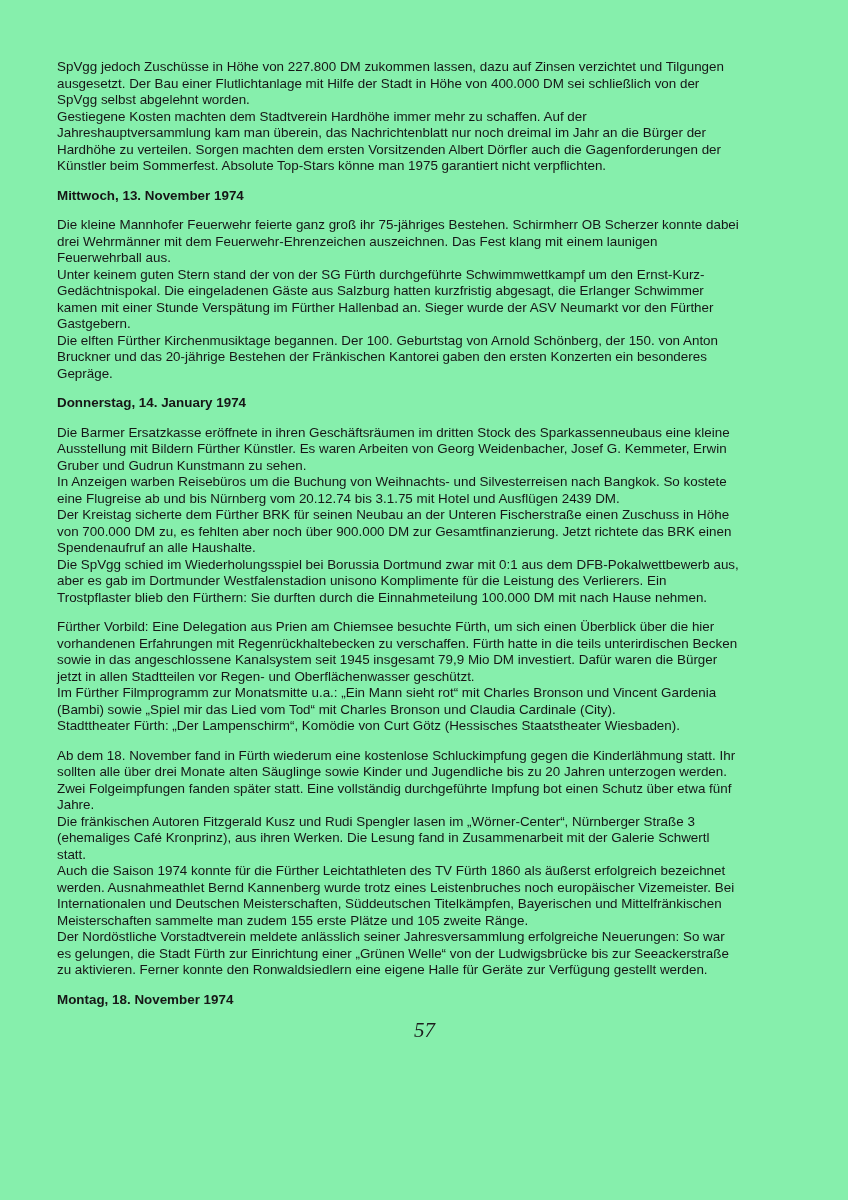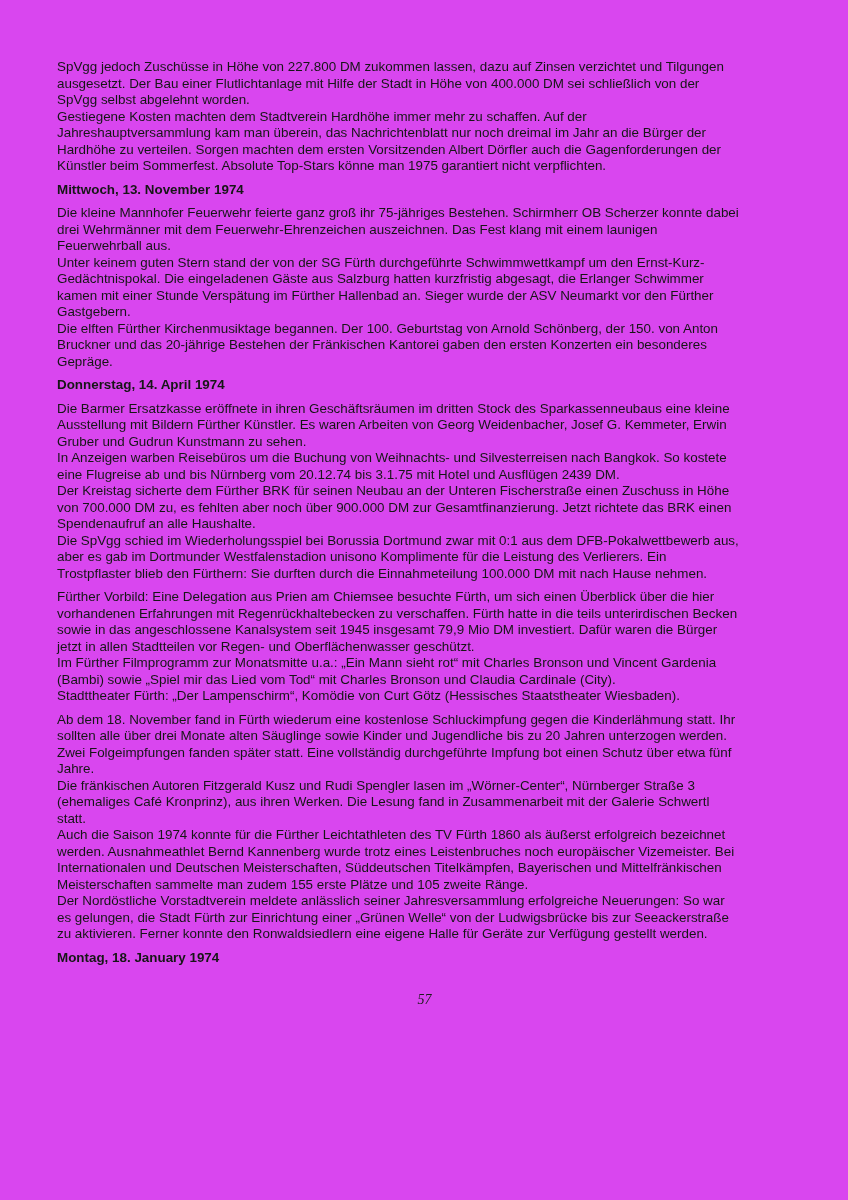--- a/index.html
+++ b/index.html
@@ -11,43 +11,43 @@
     width: 848px;
     height: 1200px;
     overflow: hidden;
     position: relative;
   }
   .page {
     box-sizing: border-box;
     width: 848px;
     height: 1200px;
     padding: 59px 40px 0 57px;
-    background: #d946ef;
+    background: #86efac;
     color: #161616;
     font-family: "Liberation Sans", "DejaVu Sans", sans-serif;
     font-size: 13.4px;
     line-height: 16.5px;
   }
   .block { margin: 0; }
-  .block + .block { margin-top: 7px; }
+  .block + .block { margin-top: 13px; }
   .para {
     white-space: pre;
     font-weight: normal;
   }
   .heading {
     font-weight: bold;
     white-space: pre;
   }
   .footer {
-    margin-top: 23px;
+    margin-top: 11px;
     width: 735px;
     text-align: center;
     font-family: "Liberation Serif", "DejaVu Serif", serif;
     font-style: italic;
-    font-size: 14px;
+    font-size: 21px;
     line-height: 22px;
     color: #1c1c1c;
   }
 </style>
 </head>
 <body>
 
 <div class="page">
   <div id="document-content">
       <div class="block para">SpVgg jedoch Zuschüsse in Höhe von 227.800 DM zukommen lassen, dazu auf Zinsen verzichtet und Tilgungen
@@ -61,21 +61,21 @@
       <div class="block para">Die kleine Mannhofer Feuerwehr feierte ganz groß ihr 75-jähriges Bestehen. Schirmherr OB Scherzer konnte dabei
 drei Wehrmänner mit dem Feuerwehr-Ehrenzeichen auszeichnen. Das Fest klang mit einem launigen
 Feuerwehrball aus.
 Unter keinem guten Stern stand der von der SG Fürth durchgeführte Schwimmwettkampf um den Ernst-Kurz-
 Gedächtnispokal. Die eingeladenen Gäste aus Salzburg hatten kurzfristig abgesagt, die Erlanger Schwimmer
 kamen mit einer Stunde Verspätung im Fürther Hallenbad an. Sieger wurde der ASV Neumarkt vor den Fürther
 Gastgebern.
 Die elften Fürther Kirchenmusiktage begannen. Der 100. Geburtstag von Arnold Schönberg, der 150. von Anton
 Bruckner und das 20-jährige Bestehen der Fränkischen Kantorei gaben den ersten Konzerten ein besonderes
 Gepräge.</div>
-      <div class="block heading">Donnerstag, 14. April 1974</div>
+      <div class="block heading">Donnerstag, 14. January 1974</div>
       <div class="block para">Die Barmer Ersatzkasse eröffnete in ihren Geschäftsräumen im dritten Stock des Sparkassenneubaus eine kleine
 Ausstellung mit Bildern Fürther Künstler. Es waren Arbeiten von Georg Weidenbacher, Josef G. Kemmeter, Erwin
 Gruber und Gudrun Kunstmann zu sehen.
 In Anzeigen warben Reisebüros um die Buchung von Weihnachts- und Silvesterreisen nach Bangkok. So kostete
 eine Flugreise ab und bis Nürnberg vom 20.12.74 bis 3.1.75 mit Hotel und Ausflügen 2439 DM.
 Der Kreistag sicherte dem Fürther BRK für seinen Neubau an der Unteren Fischerstraße einen Zuschuss in Höhe
 von 700.000 DM zu, es fehlten aber noch über 900.000 DM zur Gesamtfinanzierung. Jetzt richtete das BRK einen
 Spendenaufruf an alle Haushalte.
 Die SpVgg schied im Wiederholungsspiel bei Borussia Dortmund zwar mit 0:1 aus dem DFB-Pokalwettbewerb aus,
 aber es gab im Dortmunder Westfalenstadion unisono Komplimente für die Leistung des Verlierers. Ein
@@ -94,16 +94,16 @@
 Die fränkischen Autoren Fitzgerald Kusz und Rudi Spengler lasen im „Wörner-Center“, Nürnberger Straße 3
 (ehemaliges Café Kronprinz), aus ihren Werken. Die Lesung fand in Zusammenarbeit mit der Galerie Schwertl
 statt.
 Auch die Saison 1974 konnte für die Fürther Leichtathleten des TV Fürth 1860 als äußerst erfolgreich bezeichnet
 werden. Ausnahmeathlet Bernd Kannenberg wurde trotz eines Leistenbruches noch europäischer Vizemeister. Bei
 Internationalen und Deutschen Meisterschaften, Süddeutschen Titelkämpfen, Bayerischen und Mittelfränkischen
 Meisterschaften sammelte man zudem 155 erste Plätze und 105 zweite Ränge.
 Der Nordöstliche Vorstadtverein meldete anlässlich seiner Jahresversammlung erfolgreiche Neuerungen: So war
 es gelungen, die Stadt Fürth zur Einrichtung einer „Grünen Welle“ von der Ludwigsbrücke bis zur Seeackerstraße
 zu aktivieren. Ferner konnte den Ronwaldsiedlern eine eigene Halle für Geräte zur Verfügung gestellt werden.</div>
-      <div class="block heading">Montag, 18. January 1974</div>
+      <div class="block heading">Montag, 18. November 1974</div>
     </div>
   <div class="footer">57</div>
 </div>
 
 </body></html>

